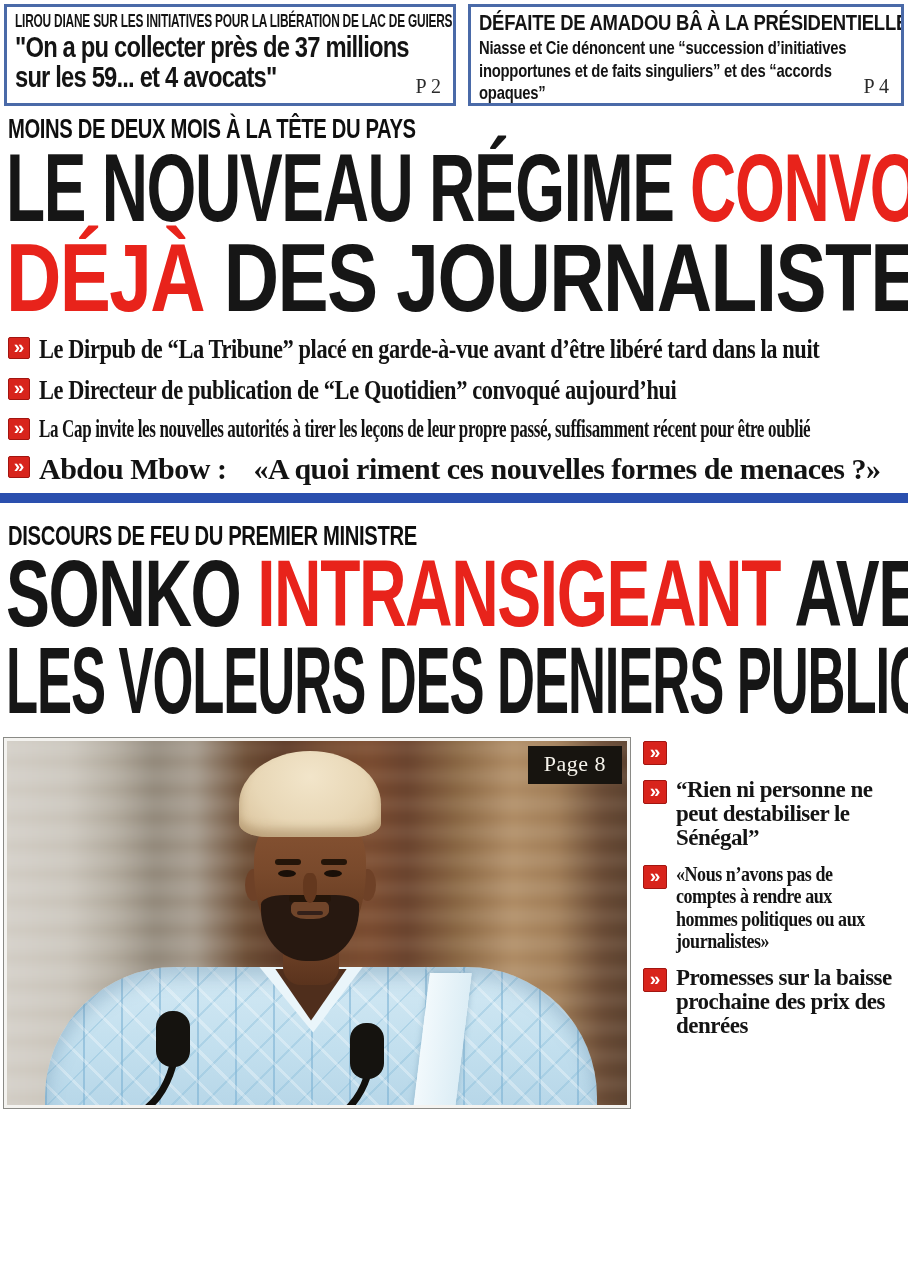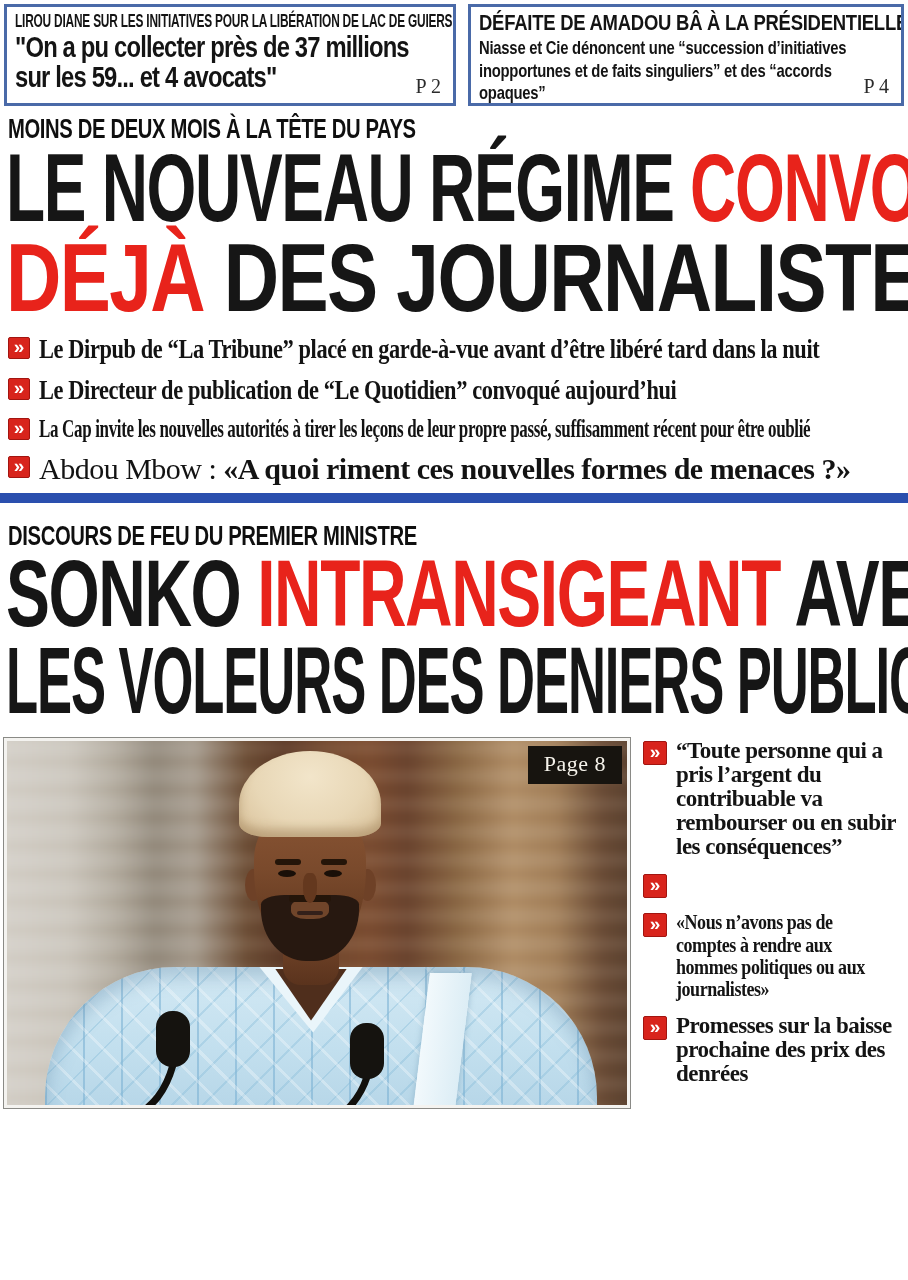--- a/index.html
+++ b/index.html
@@ -80,22 +80,22 @@
   .bullet { display:flex; align-items:flex-start; margin-bottom:8px; font-family:"Liberation Serif", serif; color:#131313; }
   .ico {
     flex:none; width:22px; height:22px; margin:4px 9px 0 0; border-radius:2px;
     background:#d8241c; border:1px solid #a21510; color:#fff;
     font-family:"Liberation Sans", sans-serif; font-weight:700; font-size:19px; line-height:1;
     display:flex; align-items:center; justify-content:center; padding-bottom:3px;
   }
   .b-big   { display:inline-block; white-space:nowrap; font-weight:700; font-size:28px; letter-spacing:-0.5px; transform:scaleX(.80); transform-origin:0 0; line-height:1.15; }
   .b-cond  { display:inline-block; white-space:nowrap; font-weight:700; font-size:25px; letter-spacing:-0.5px; transform:scaleX(.68); transform-origin:0 0; line-height:1.2; }
   .b-mixed { display:inline-block; white-space:nowrap; font-size:30px; letter-spacing:-0.5px; line-height:1.1; }
-  .b-mixed .pre { font-weight:400; }
-  .b-mixed .strong { font-weight:700; }
+  .b-mixed .pre { font-weight:700; }
+  .b-mixed .strong { font-weight:700;margin-left:20px; }
 
   
   .divider { height:10px; background:#2a4fae; margin:4px 0 10px 0; }
 
   
   .bottom { display:flex; gap:12px; margin-top:12px; padding:0 3px; }
 
   .photo {
     flex:none; width:628px; height:372px; position:relative;
     border:1px solid #8a8a86; background:#f4f3f0; padding:3px; overflow:hidden;
@@ -267,24 +267,24 @@
           <path d="M360,336 C352,360 338,372 320,384" stroke="#12100c" stroke-width="7" fill="none"></path>
           <rect x="343" y="282" width="34" height="56" rx="16" fill="#15130f"></rect>
         </svg>
         <figcaption class="page8">Page 8</figcaption>
       </div>
     </figure>
 
     <aside class="quotes-col">
       <div class="q">
         <span class="ico">»</span>
-        <span class="q-text">“Toute personne qui a pris l’argent du contribuable va rembourser ou en subir les conséquences”</span>
       </div>
       <div class="q">
         <span class="ico">»</span>
+        <span class="q-text">“Rien ni personne ne peut destabiliser le Sénégal”</span>
       </div>
       <div class="q small">
         <span class="ico">»</span>
         <span class="q-text">«Nous n’avons pas de comptes à rendre aux hommes politiques ou aux journalistes»</span>
       </div>
       <div class="q">
         <span class="ico">»</span>
         <span class="q-text">Promesses sur la baisse prochaine des prix des denrées</span>
       </div>
     </aside>

